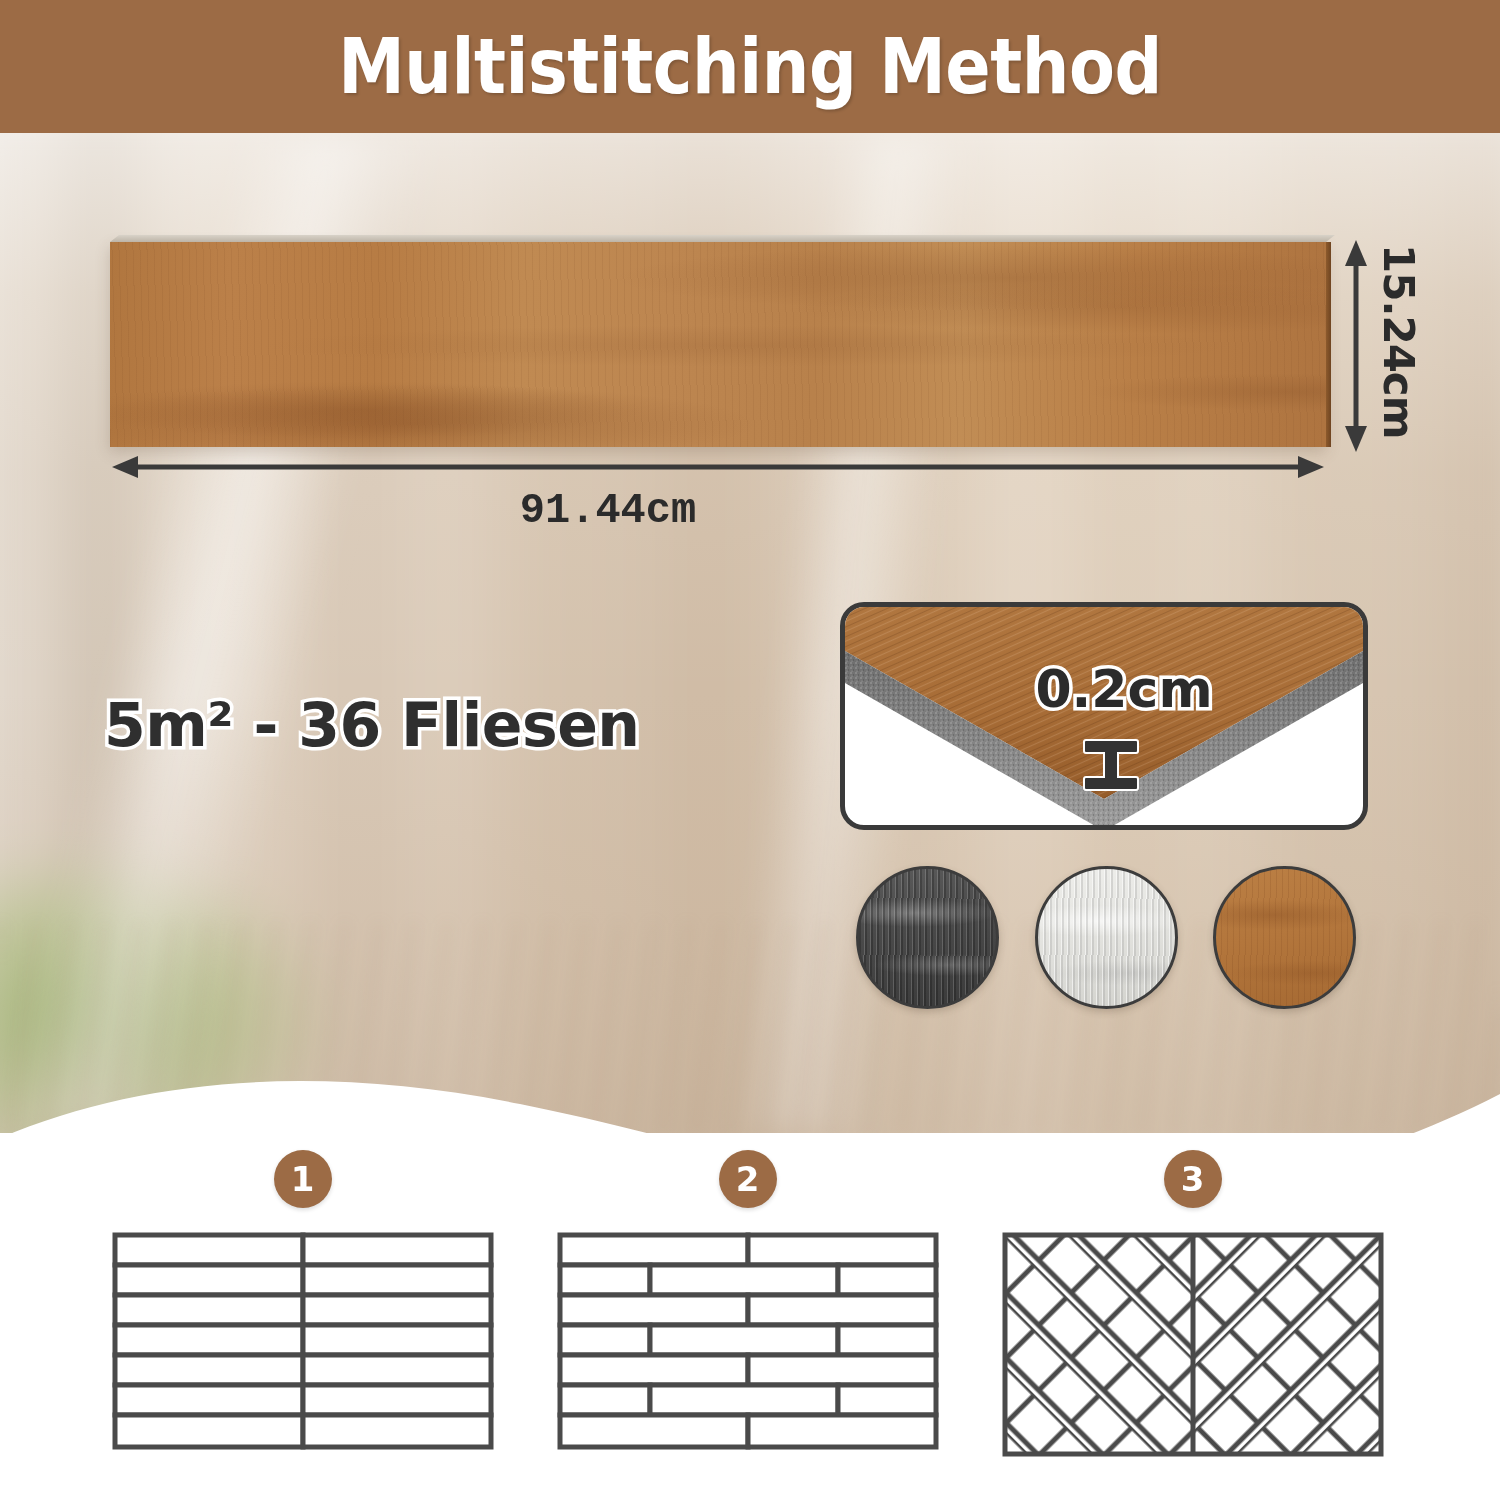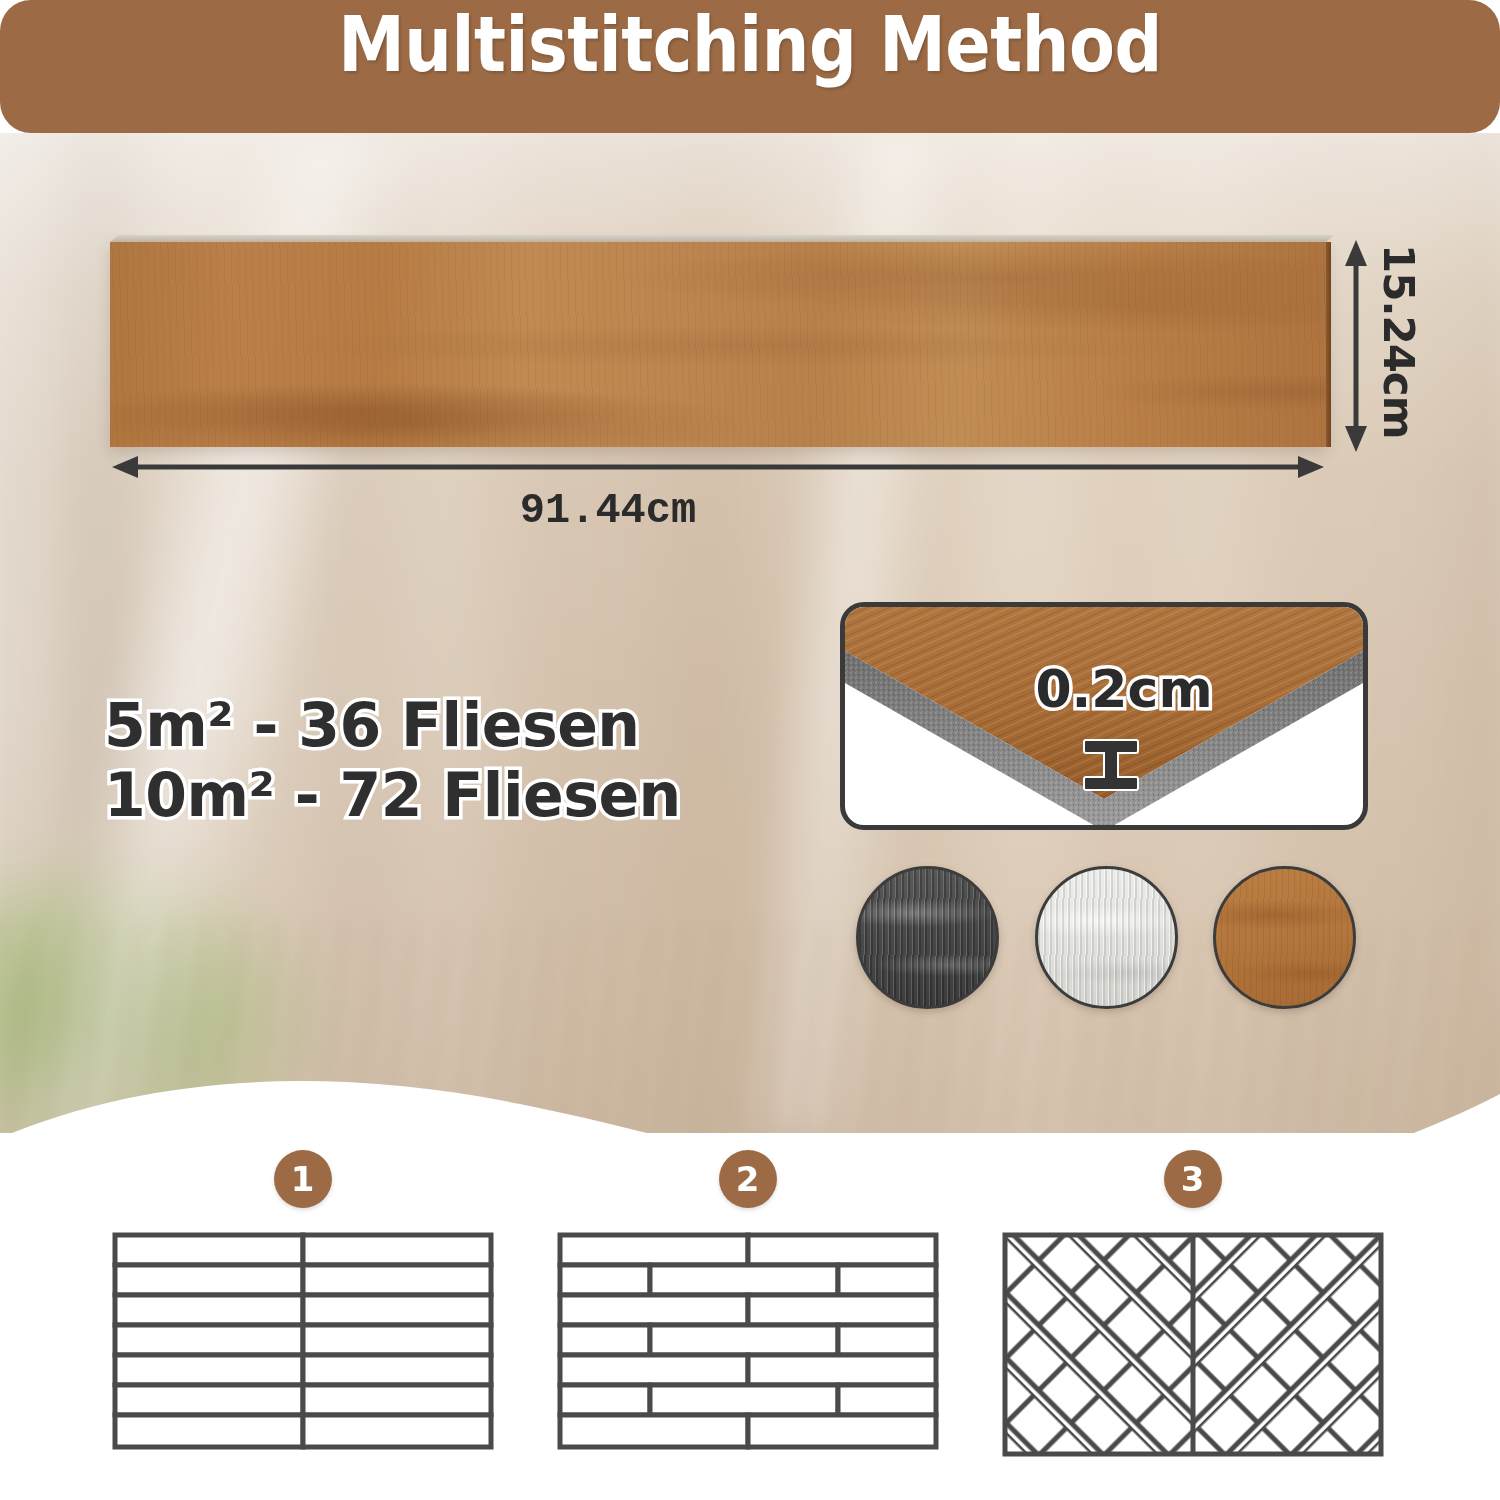--- a/index.html
+++ b/index.html
@@ -8,23 +8,22 @@
     font-family:"Liberation Sans", sans-serif;
     background:#ffffff;
     overflow:hidden;
     position:relative;
   }
 
   
   .header{
     position:absolute; left:0; top:0; width:1500px; height:133px;
     background:#9C6B45;
-    display:flex; justify-content:center;
+    display:flex; align-items:center; justify-content:center;
     z-index:40;
-    border-radius:31px;
   }
   .header-title{
     color:#ffffff;
     font-size:76px;
     font-weight:bold;
     letter-spacing:-0.5px;
     transform:scaleX(0.88);
     text-shadow:2px 2px 3px rgba(0,0,0,.18);
     white-space:nowrap;
     font-family:"DejaVu Sans", sans-serif;
@@ -263,21 +262,20 @@
 
 <svg class="dim-v" viewBox="0 0 32 212" preserveAspectRatio="none">
   <line x1="16" y1="22" x2="16" y2="190" stroke="#3a3a3a" stroke-width="5"></line>
   <polygon points="16,0 5,26 27,26" fill="#3a3a3a"></polygon>
   <polygon points="16,212 5,186 27,186" fill="#3a3a3a"></polygon>
 </svg>
 <div class="dim-v-label">15.24cm</div>
 
 <div class="qty">
   <div class="qty-line">5m² - 36 Fliesen</div>
-  <div class="qty-line">10m² - 72 Fliesen</div>
 </div>
 
 <div class="callout">
   <svg viewBox="0 0 518 218" width="518" height="218" preserveAspectRatio="none" style="position:absolute;left:0;top:0;">
     <defs>
       <linearGradient id="woodTop" x1="0" y1="0" x2="0" y2="1">
         <stop offset="0%" stop-color="#b0763f"></stop>
         <stop offset="55%" stop-color="#a76c36"></stop>
         <stop offset="100%" stop-color="#955c2a"></stop>
       </linearGradient>

